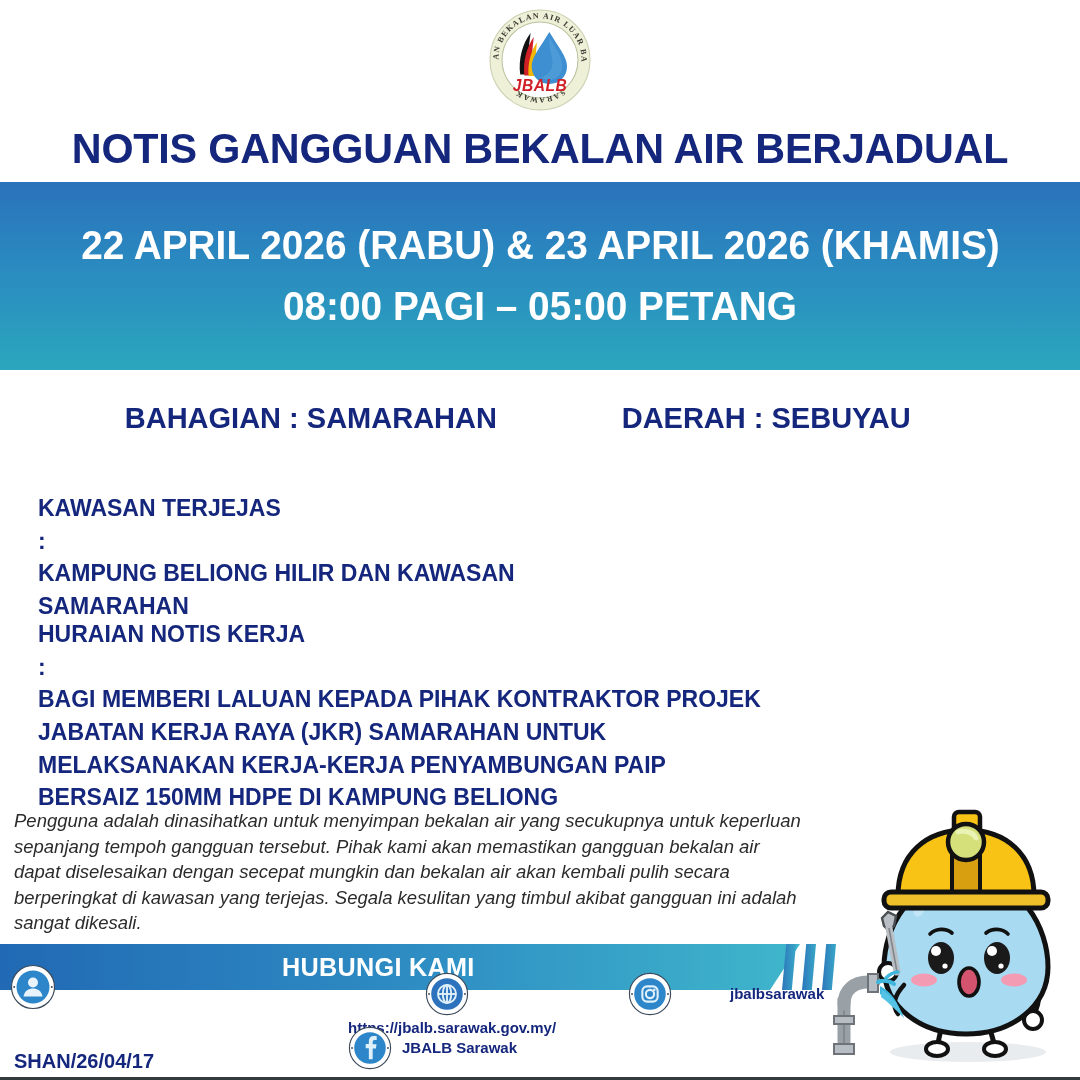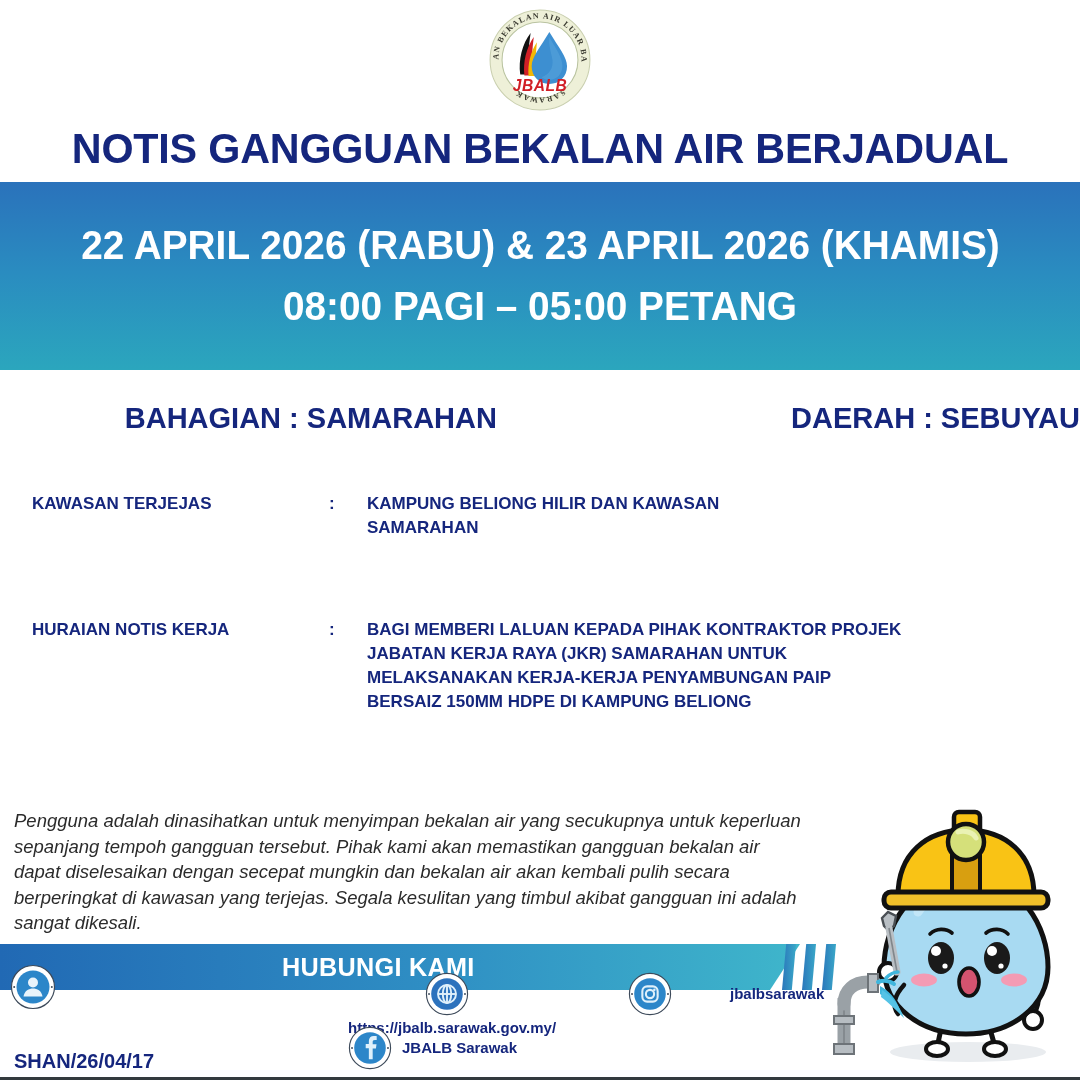--- a/index.html
+++ b/index.html
@@ -39,29 +39,30 @@
   .date-line2 { font-size:40px; font-weight:bold; margin-top:16px; transform:scaleX(0.97); }
 
   
   .area-row {
     position:absolute; top:402px; left:0; width:1080px;
     display:flex;
     color:#15267d;
     font-size:29px; font-weight:bold;
   }
   .area-left { width:624px; text-align:center; }
-  .area-right { width:460px; text-align:right; }
+  .area-right { width:460px; text-align:left; }
 
   
   .detail {
-    position:absolute; left:32px; width:1020px;
+    position:absolute; left:38px; width:1020px;
     color:#15267d;
     display:flex;
-    font-size:17px;
+    font-size:23px;
     font-weight:bold;
+    flex-direction:column;
   }
   .d-label { width:297px; flex:none; line-height:1.42; }
   .d-colon { width:38px; flex:none; line-height:1.42; }
   .d-value { flex:1; line-height:1.42; }
   .d-value div { white-space:nowrap; }
 
   #detail-kawasan { top:492px; }
   #detail-huraian { top:618px; }
 
   

